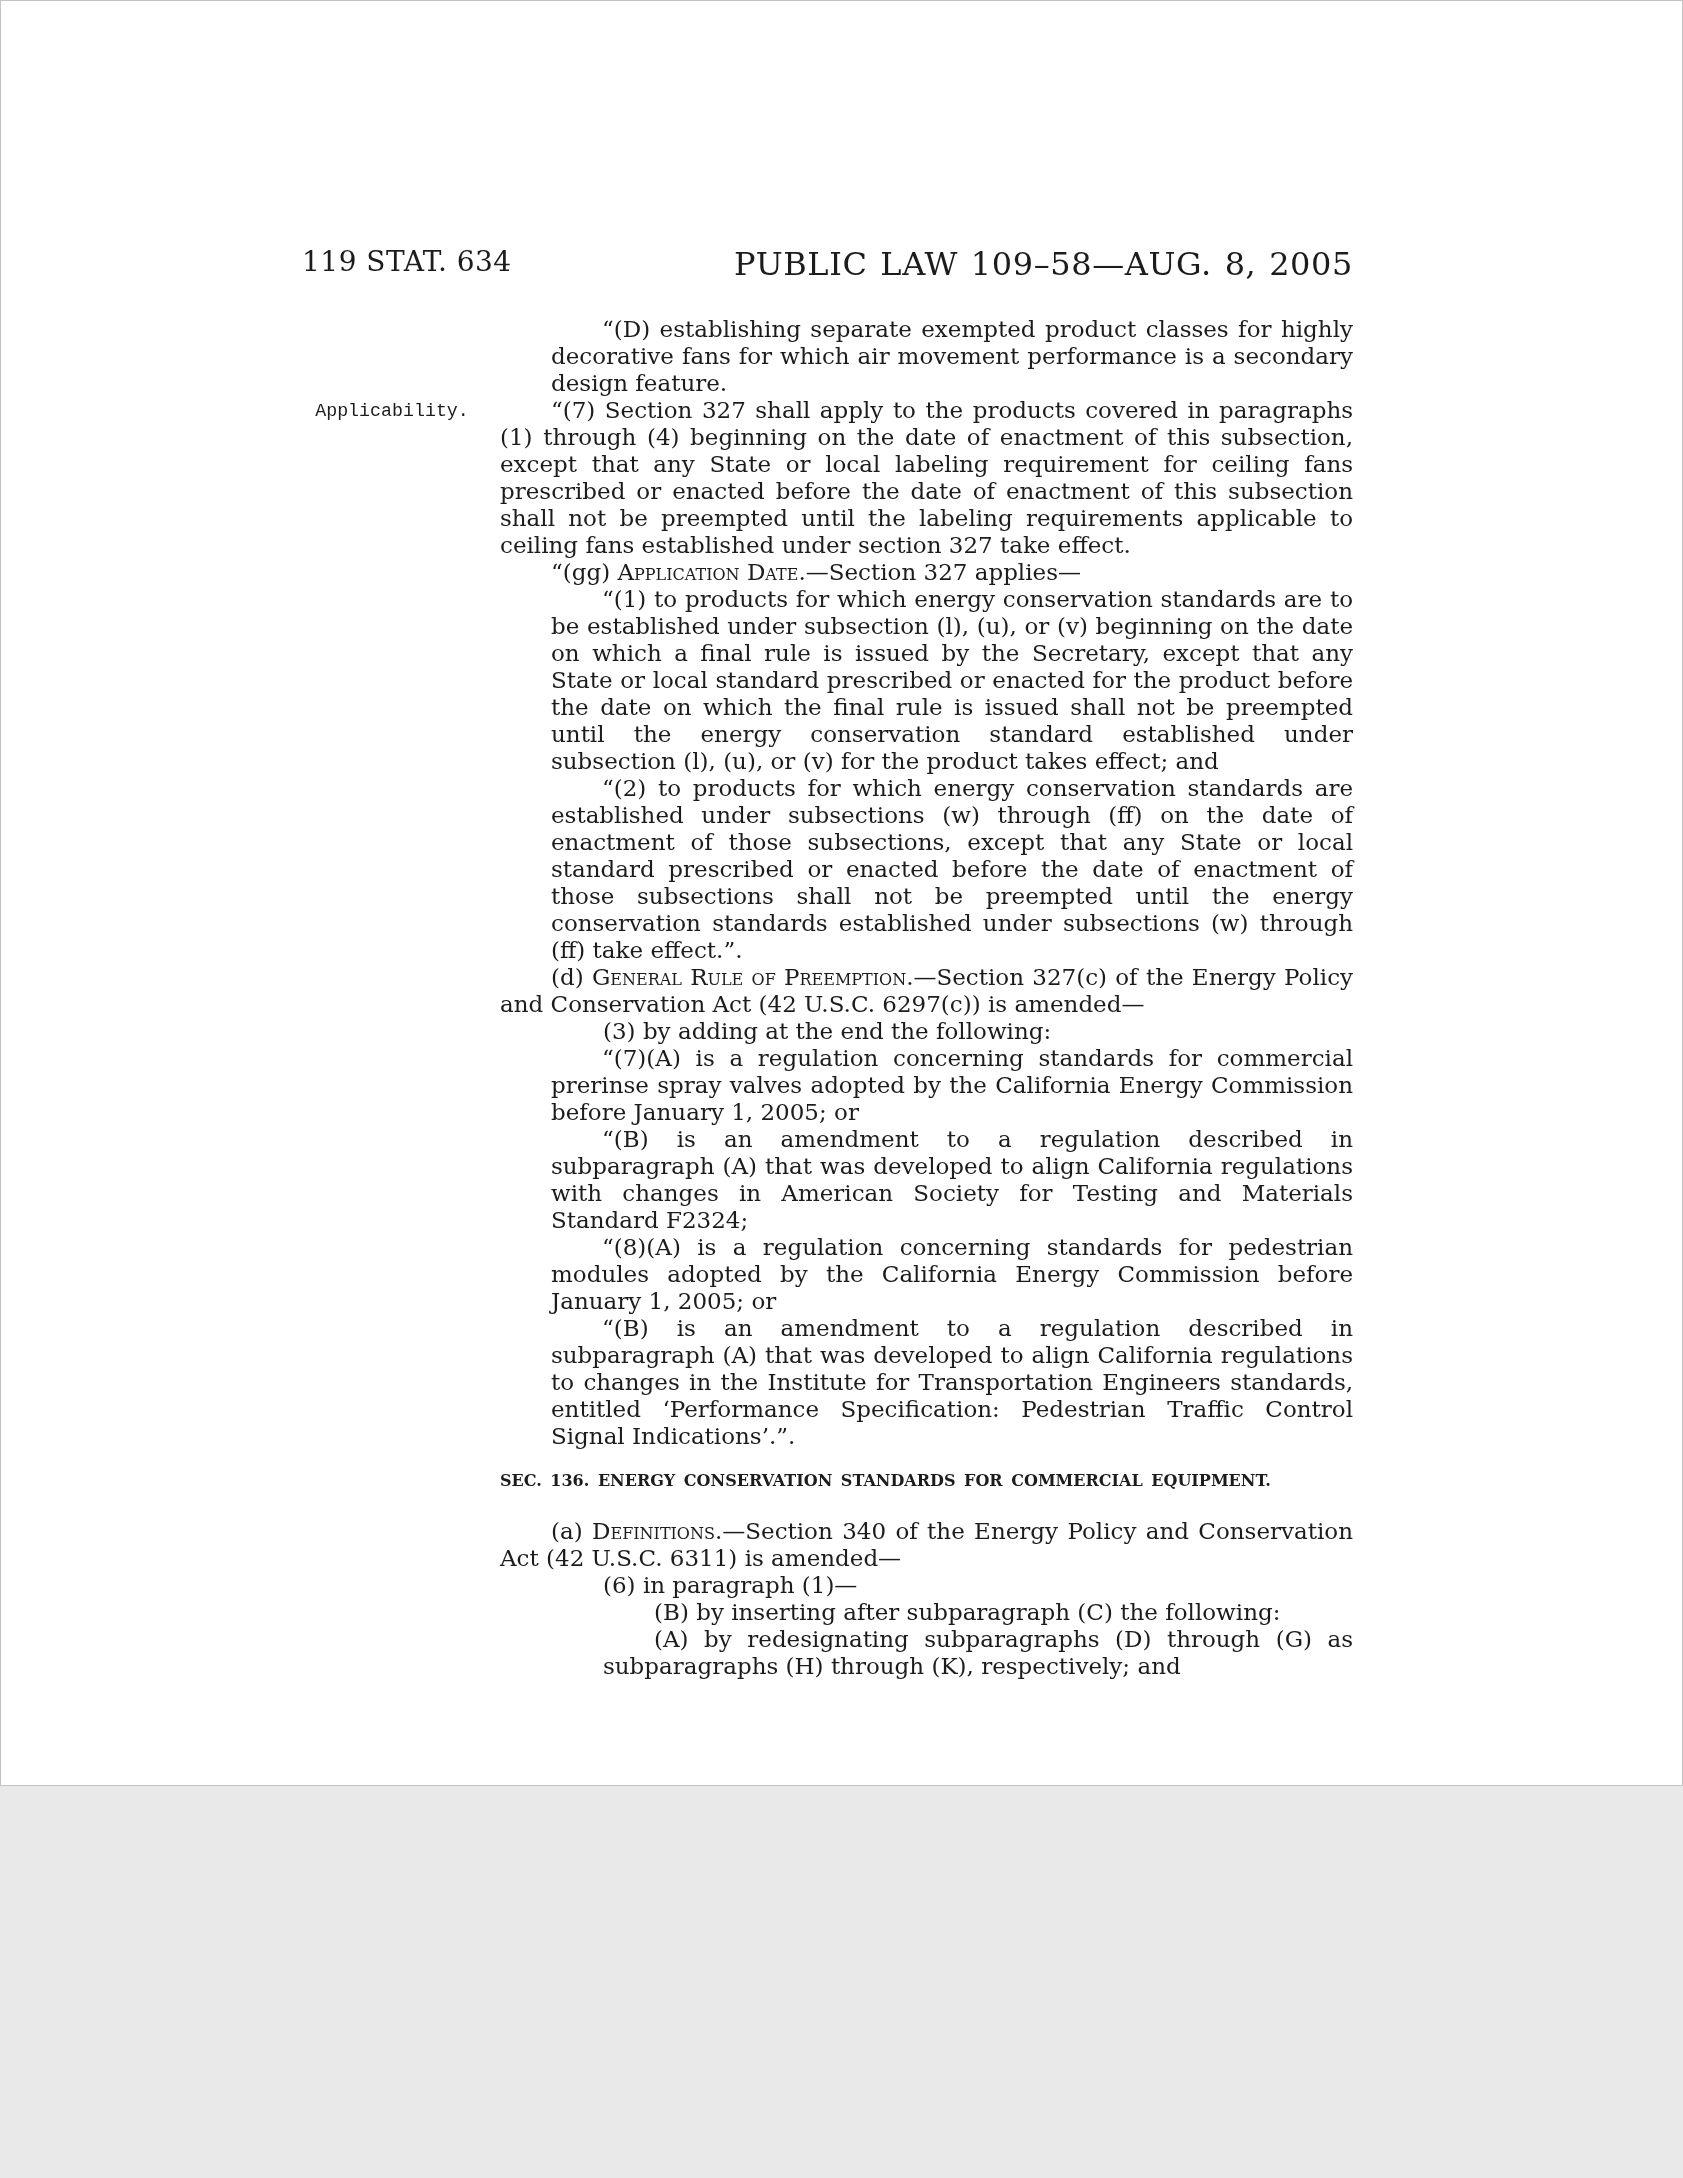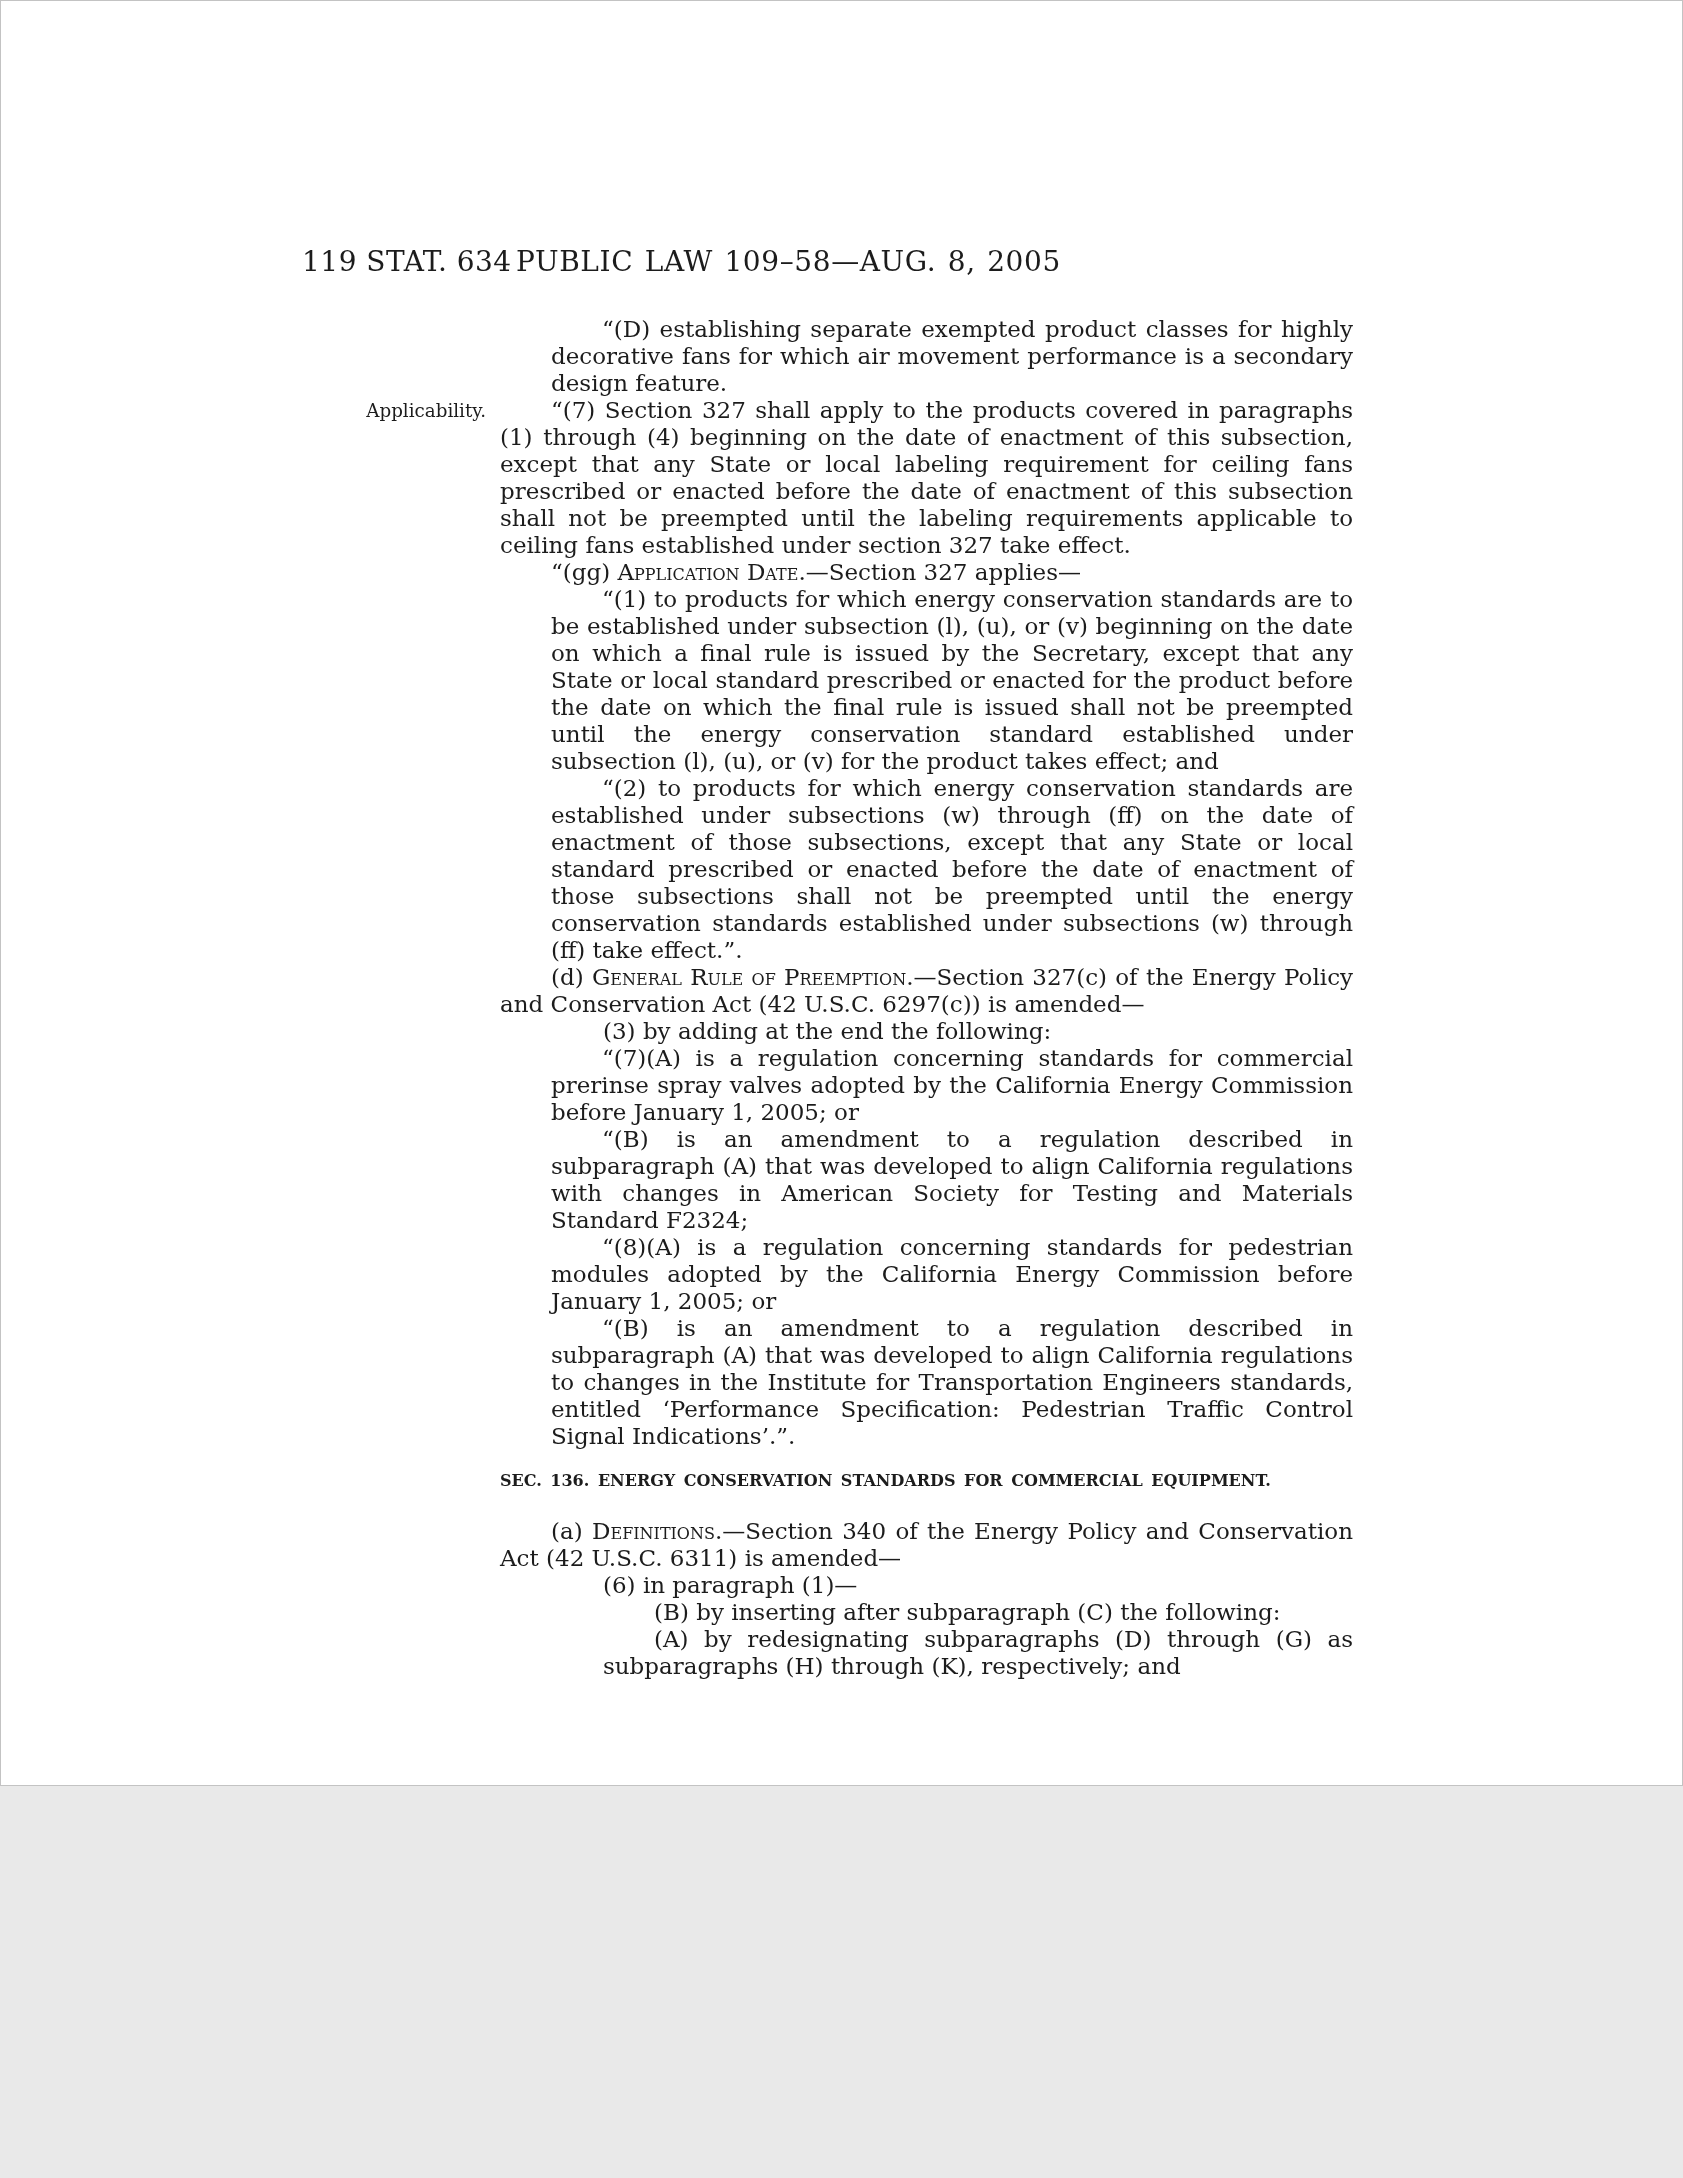--- a/index.html
+++ b/index.html
@@ -29,25 +29,25 @@
   .stat-number {
     position: absolute;
     left: 0;
     top: 0;
     font-size: 28px;
     letter-spacing: 0.5px;
     white-space: nowrap;
   }
   .law-title {
     position: absolute;
-    left: 214px;
+    left: 198px;
     width: 853px;
     top: 0;
-    text-align: left;
-    font-size: 28px;
+    text-align: right;
+    font-size: 32px;
     letter-spacing: 0.6px;
     word-spacing: 2px;
     white-space: nowrap;
   }
   .content {
     position: absolute;
     left: 499px;
     top: 315px;
     width: 853px;
     font-size: 23px;
@@ -75,22 +75,23 @@
     word-spacing: 3px;
   }
   .margin-note {
     position: absolute;
     left: -202px;
     top: 3px;
     width: 188px;
     font-size: 18.3px;
     line-height: 22px;
     text-indent: 0;
-    text-align: right;
+    text-align: center;
     white-space: nowrap;
+    font-family: Liberation Mono, monospace;
   }
 </style>
 </head>
 <body>
 
 <div class="page">
 
   <div class="running-head">
     <span class="stat-number">119 STAT. 634</span>
     <div class="law-title">PUBLIC LAW 109–58—AUG. 8, 2005</div>

